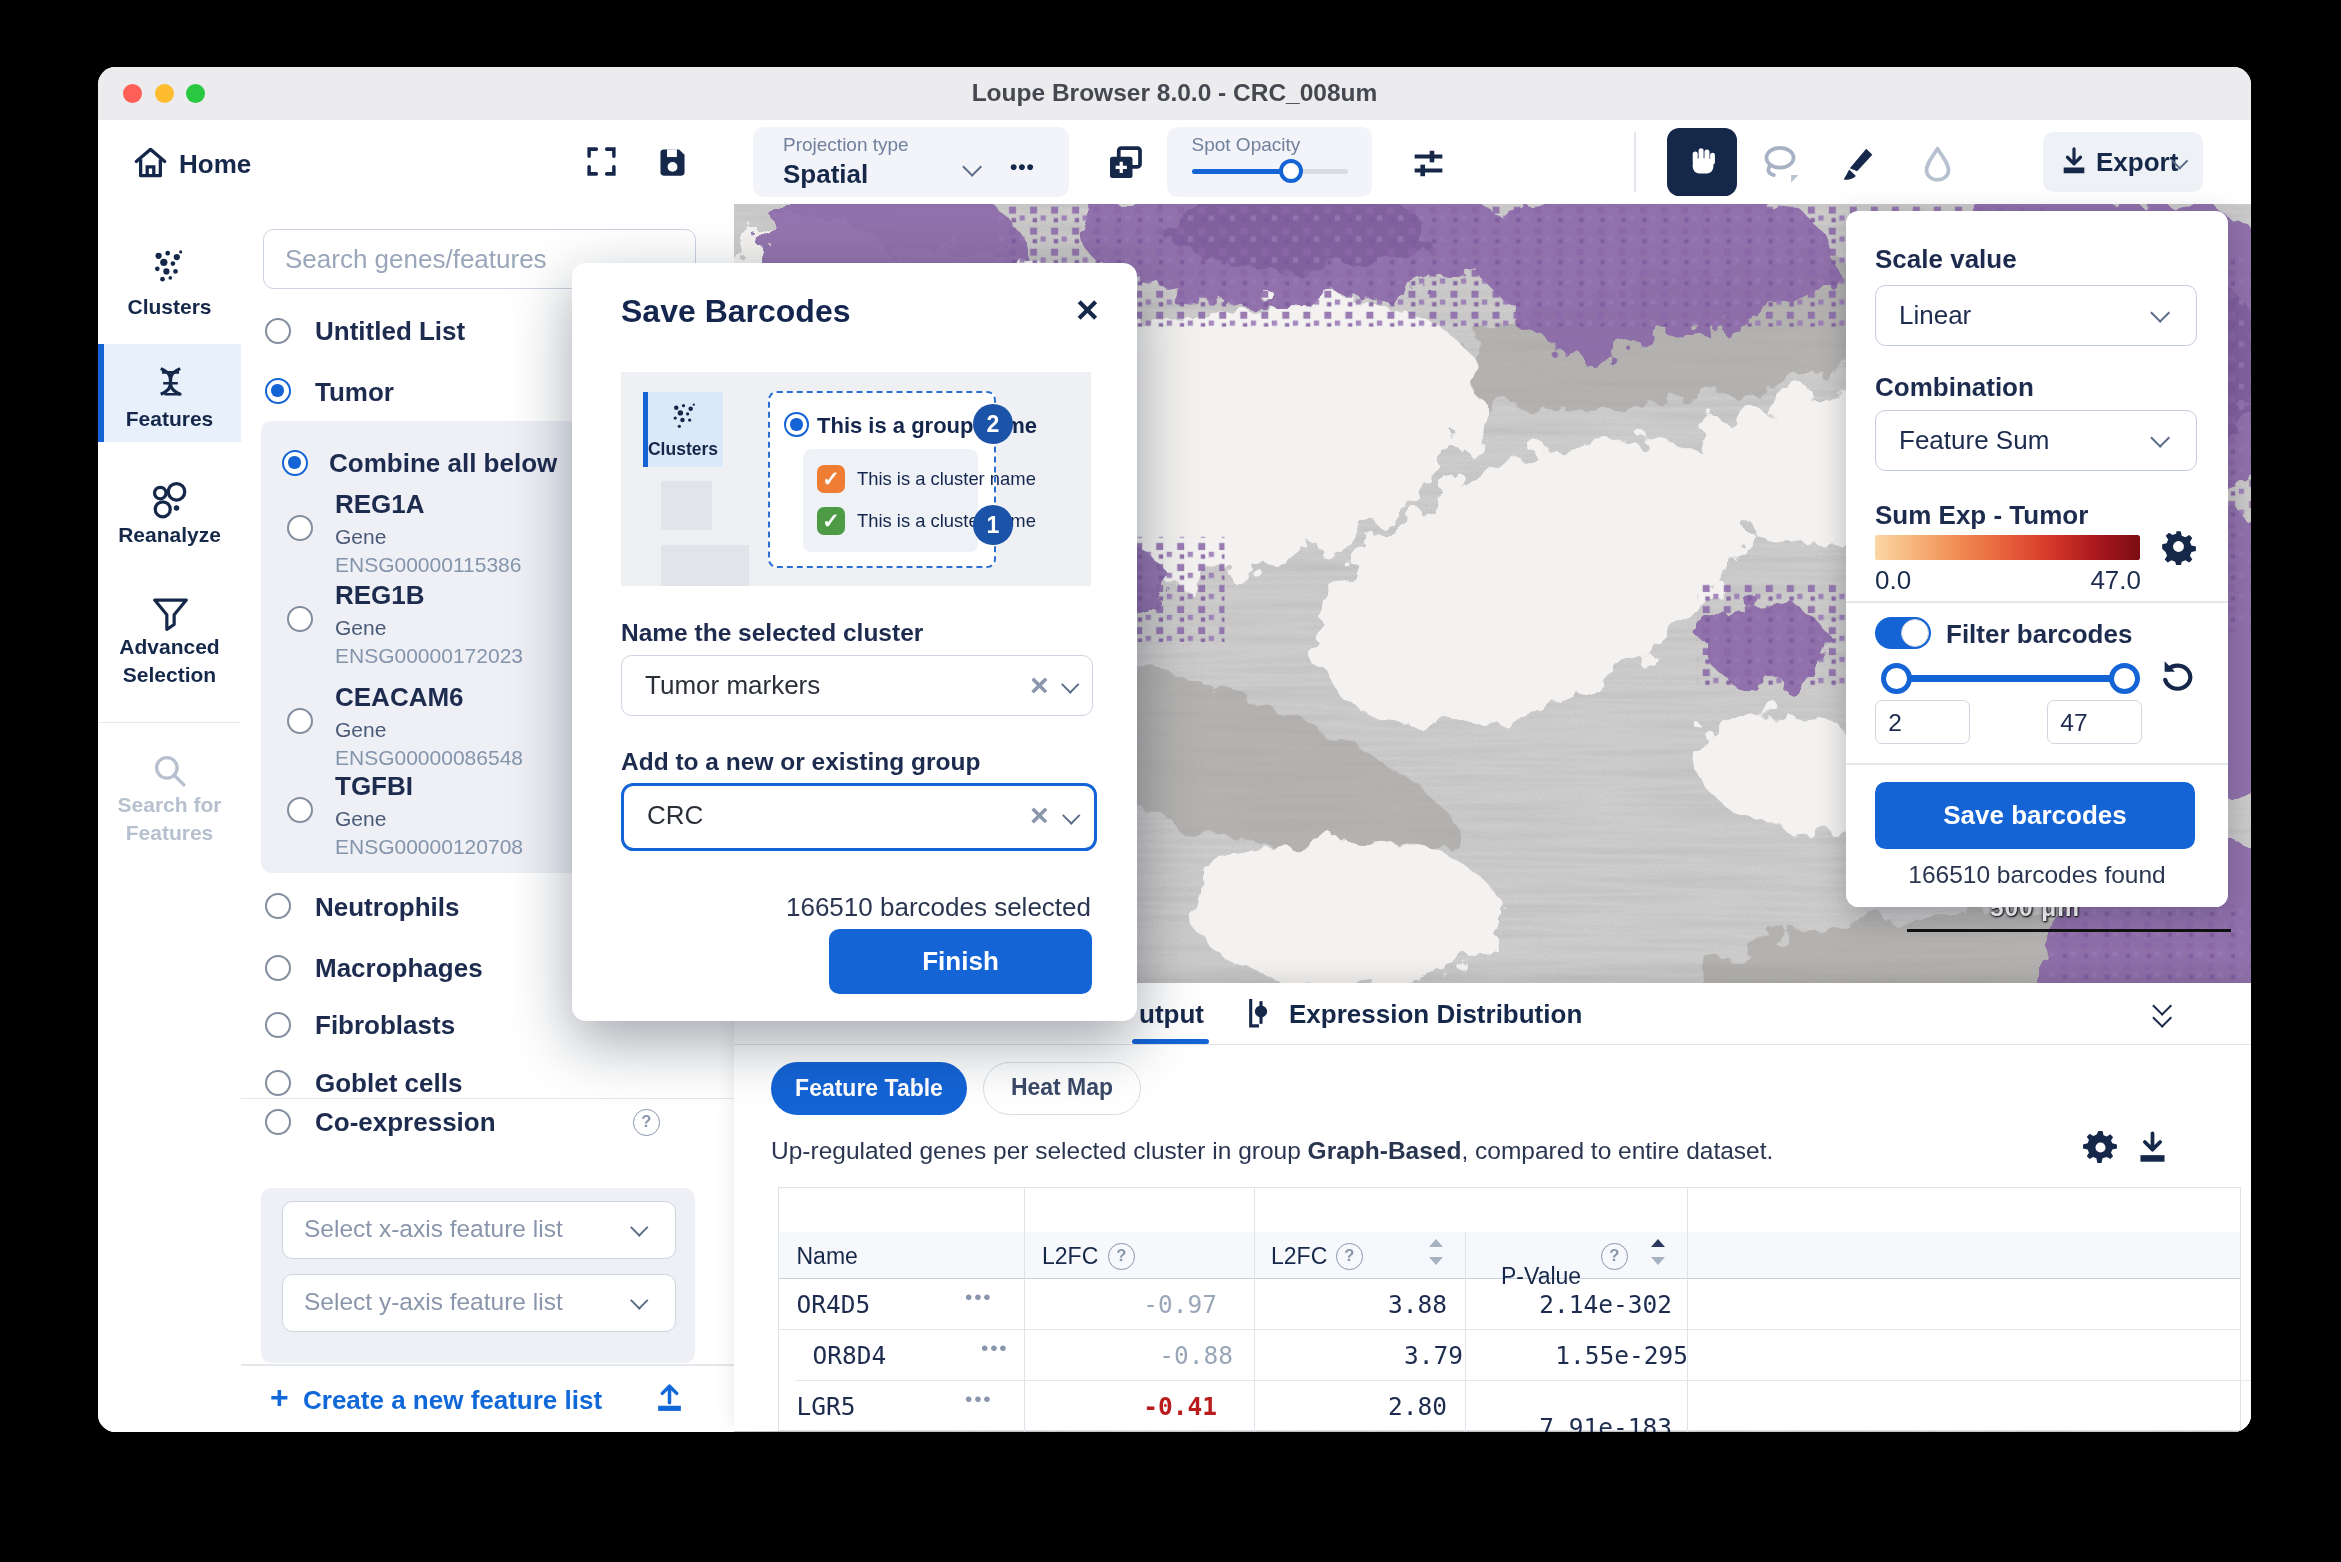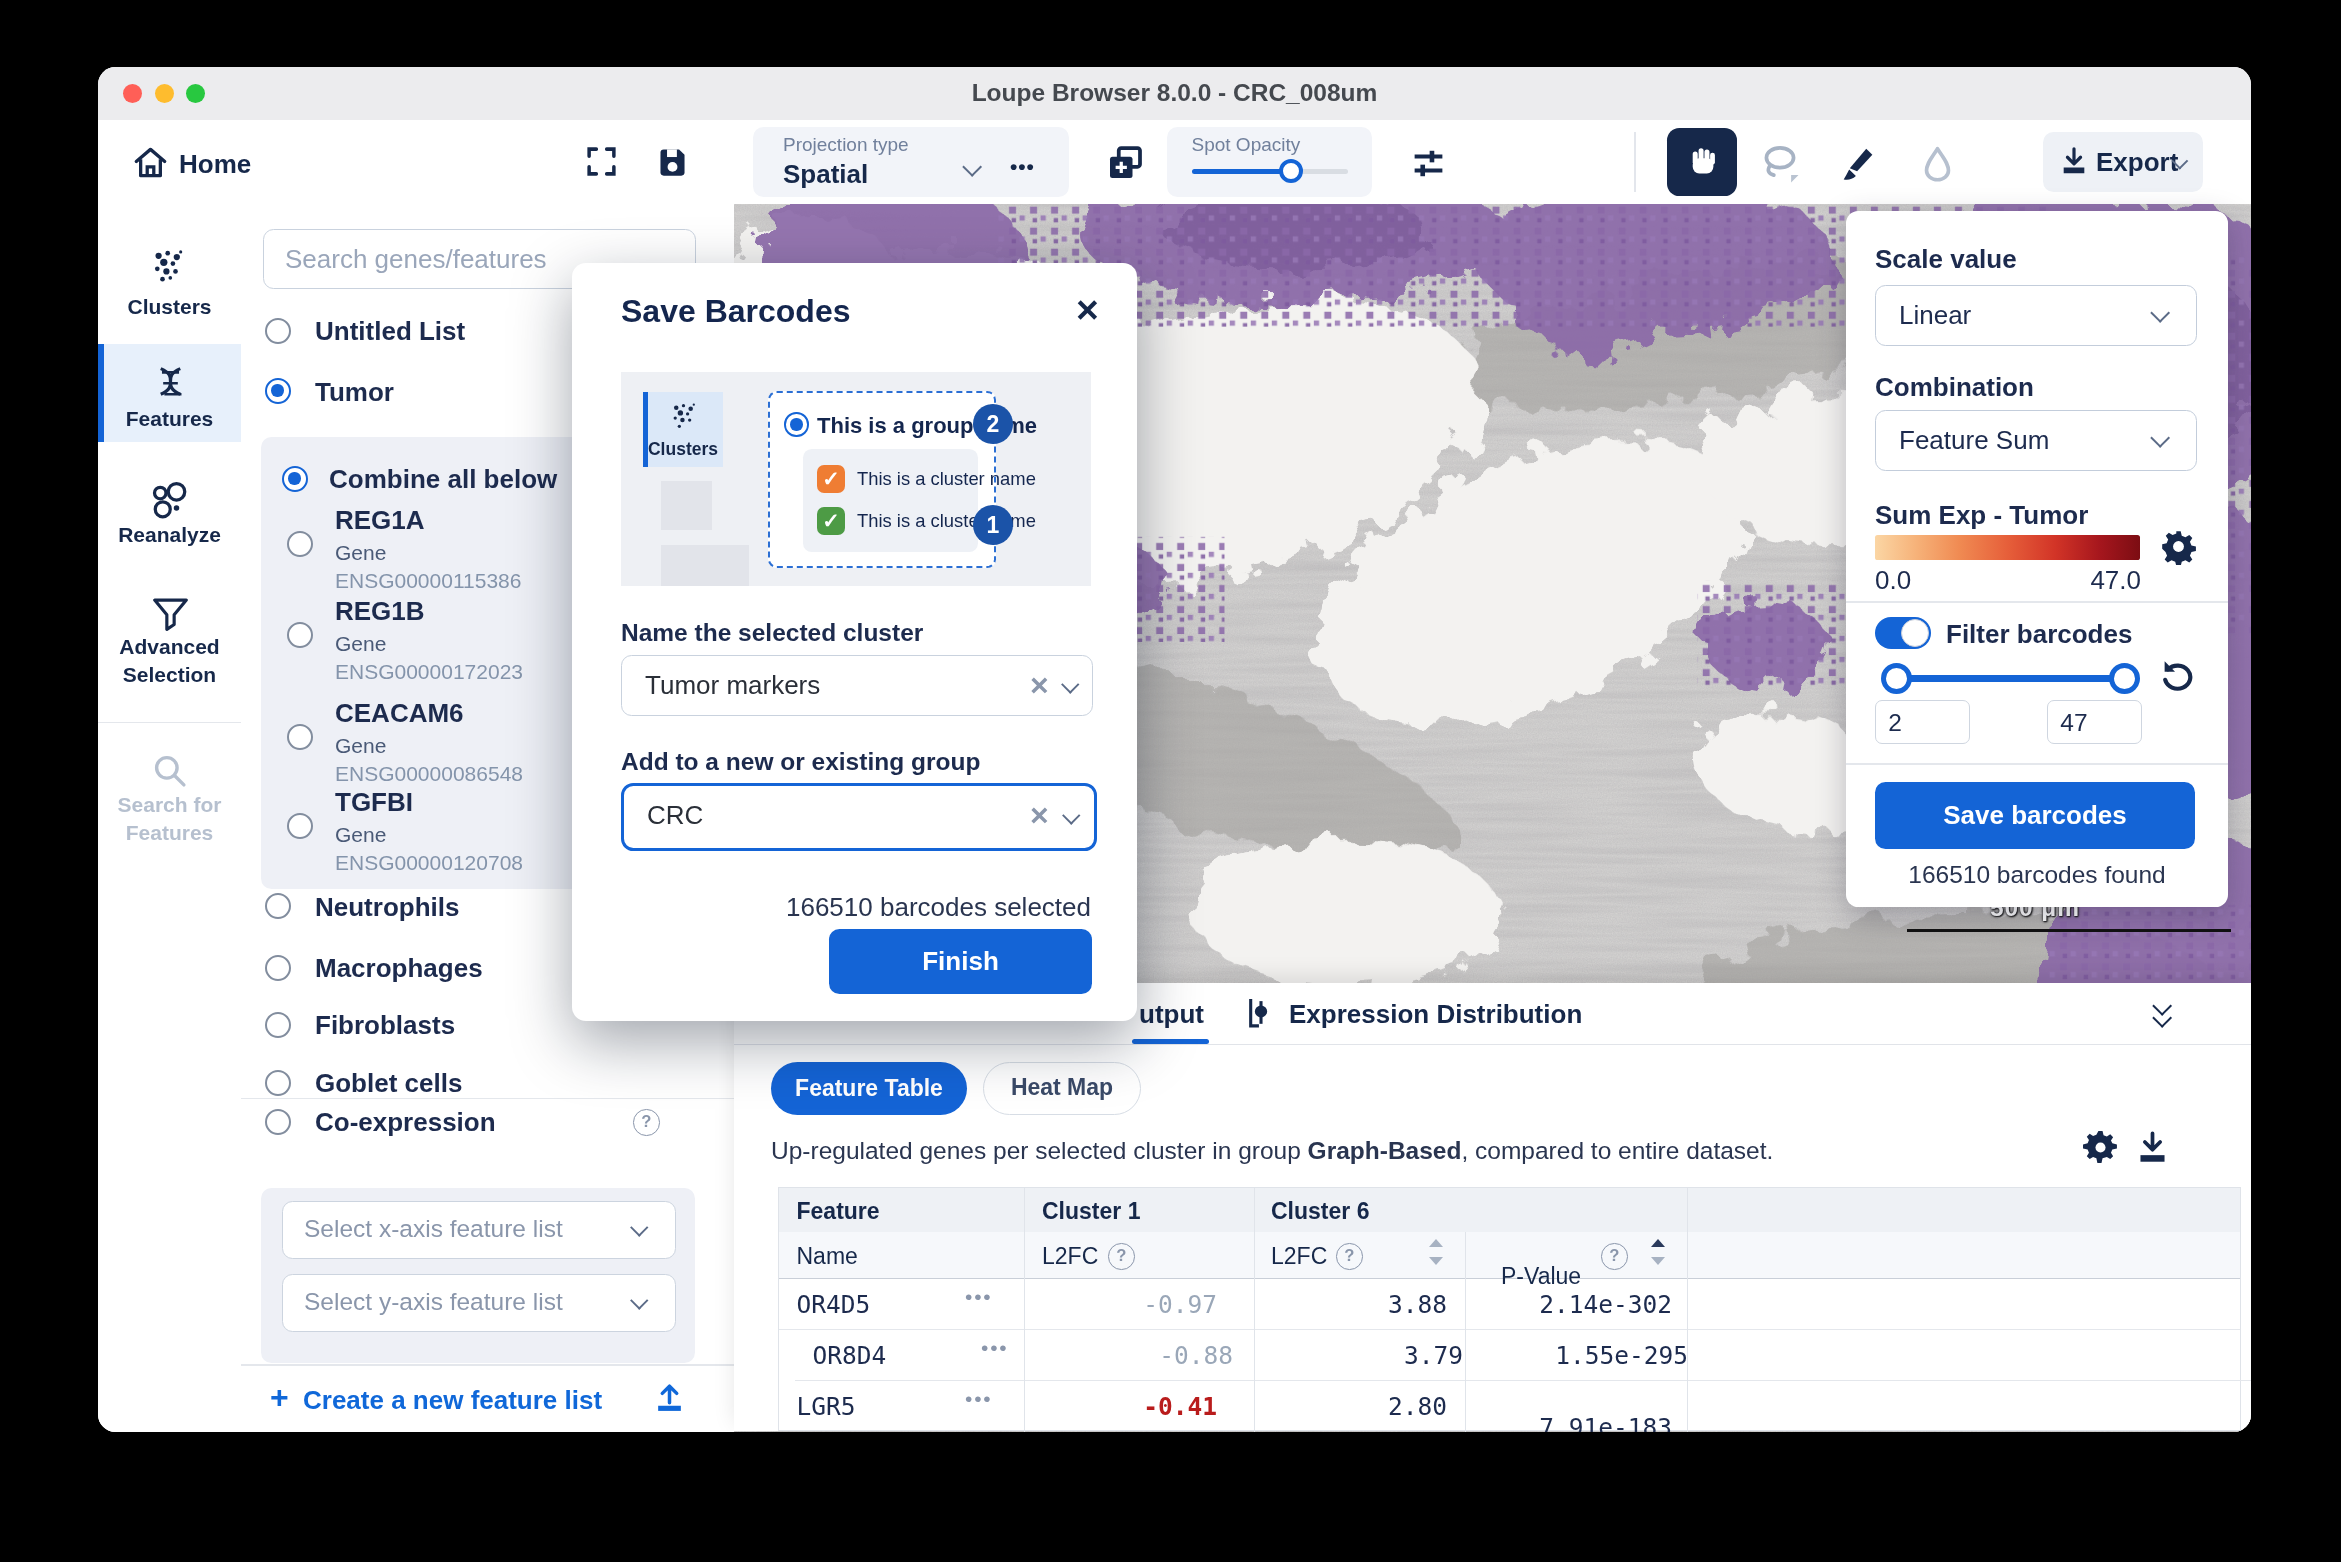--- a/index.html
+++ b/index.html
@@ -239,21 +239,21 @@
     <div class="searchbox" style="left:22px;top:24.5px;width:431px;height:58px;">
       <input type="text" placeholder="Search genes/features" style="">
     </div>
 
     <span class="rad" style="left:24px;top:114px;"></span>
     <div class="litem" style="left:74px;top:112px;">Untitled List</div>
 
     <span class="rad on" style="left:24px;top:174px;"></span>
     <div class="litem" style="left:74px;top:173px;">Tumor</div>
 
-    <div class="subbox" style="left:20px;top:217px;width:434px;height:452px;margin-top:16px;">
+    <div class="subbox" style="left:20px;top:217px;width:434px;height:452px;">
       <span class="rad on" style="left:21px;top:29px;"></span>
       <div class="litem" style="left:68px;top:27px;font-weight:600;">Combine all below</div>
 
       <div class="abs" style="left:0;top:68px;">
         <span class="rad" style="left:26px;top:26px;"></span>
         <div class="abs" style="left:74px;top:0;">
           <div class="gname">REG1A</div>
           <div class="gtype">Gene</div>
           <div class="gid">ENSG00000115386</div>
         </div>
@@ -430,25 +430,20 @@
       <path d="M14 2h4l1 4 3.2 1.3 3.3-2.1 2.8 2.8-2.1 3.3L27.5 14l4.5 1v4l-4.5 1-1.3 3.2 2.1 3.3-2.8 2.8-3.3-2.1L18 28.5 17 33h-4l-1-4.5-3.2-1.3-3.3 2.1-2.8-2.8 2.1-3.3L3.5 20-1 19v-4l4.5-1 1.3-3.2L2.7 7.5 5.5 4.7l3.3 2.1L12 5.5z" transform="scale(0.94) translate(1,-1)" fill="#16284a"></path>
       <circle cx="16" cy="16" r="4.6" fill="#fff"></circle>
     </svg>
     <svg class="abs" style="left:1401px;top:147px;" width="35" height="35" viewBox="0 0 32 32">
       <path d="M16 3 v14 M9 11 l7 7 7-7" fill="none" stroke="#16284a" stroke-width="3.4" stroke-linecap="round" stroke-linejoin="round"></path>
       <path d="M5 23 h22 v6 H5 z" fill="#16284a"></path>
     </svg>
 
     <div class="abs" style="left:44px;top:204px;width:1463px;height:244px;border:0.9px solid #dfe3e9;box-sizing:border-box;">
 
-      <div class="abs" style="left:0;top:0;width:100%;height:44px;background:#eef1f5;border-bottom:0.9px solid #dfe3e9;">
-        <span class="abs" style="left:17.5px;top:9.6px;font-size:23px;font-weight:700;">Feature</span>
-        <span class="abs" style="left:263px;top:9.6px;font-size:23px;font-weight:700;">Cluster 1</span>
-        <span class="abs" style="left:492px;top:9.6px;font-size:23px;font-weight:700;">Cluster 6</span>
-      </div>
 
       <div class="abs" style="left:0;top:44px;width:100%;height:46px;background:#f6f8fb;border-bottom:1.8px solid #c9cfd8;">
         <span class="abs" style="left:17.5px;top:11.4px;font-size:23px;">Name</span>
         <span class="abs" style="left:263px;top:11.4px;font-size:23px;">L2FC</span>
         <span class="qmark" style="left:329px;top:11.4px;">?</span>
         <span class="abs" style="left:492px;top:11.4px;font-size:23px;">L2FC</span>
         <span class="qmark" style="left:557px;top:11.4px;">?</span>
         <span class="sort up abs" style="left:650px;top:7px;"></span>
         <span class="sort dn abs" style="left:650px;top:24.5px;"></span>
         <span class="abs" style="left:722px;top:11.4px;font-size:23px;margin-top:20px;">P-Value</span>

